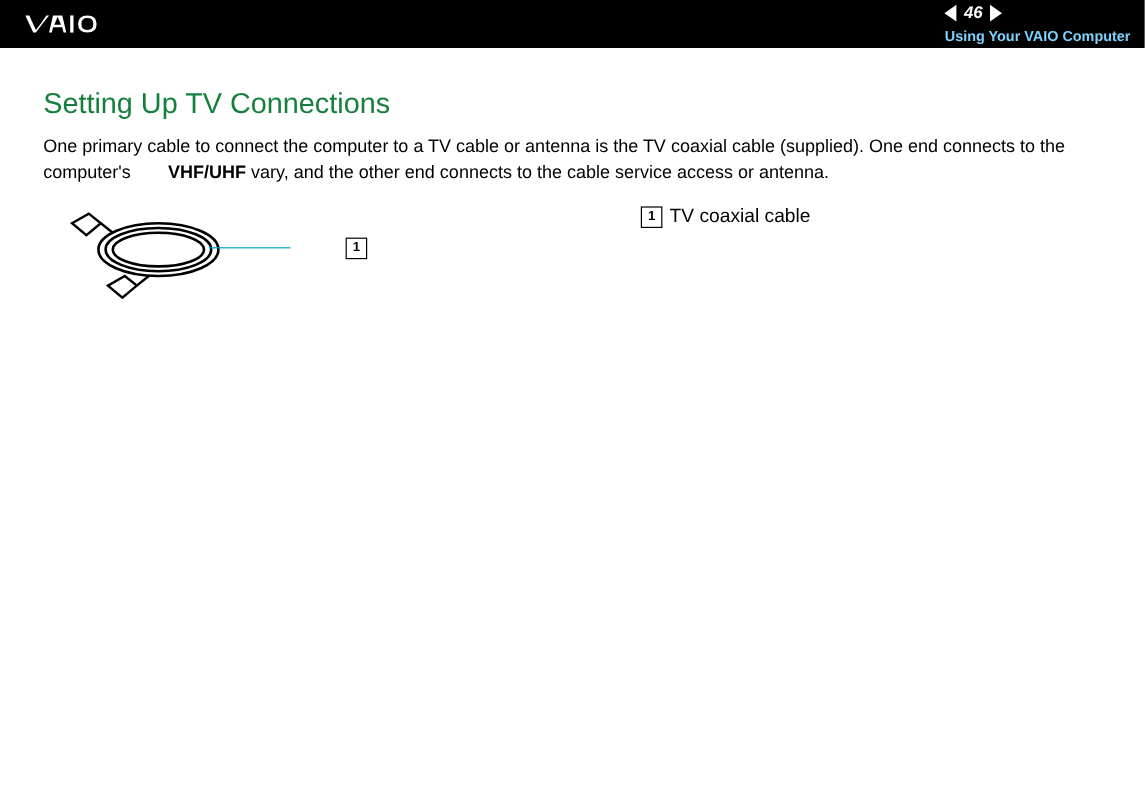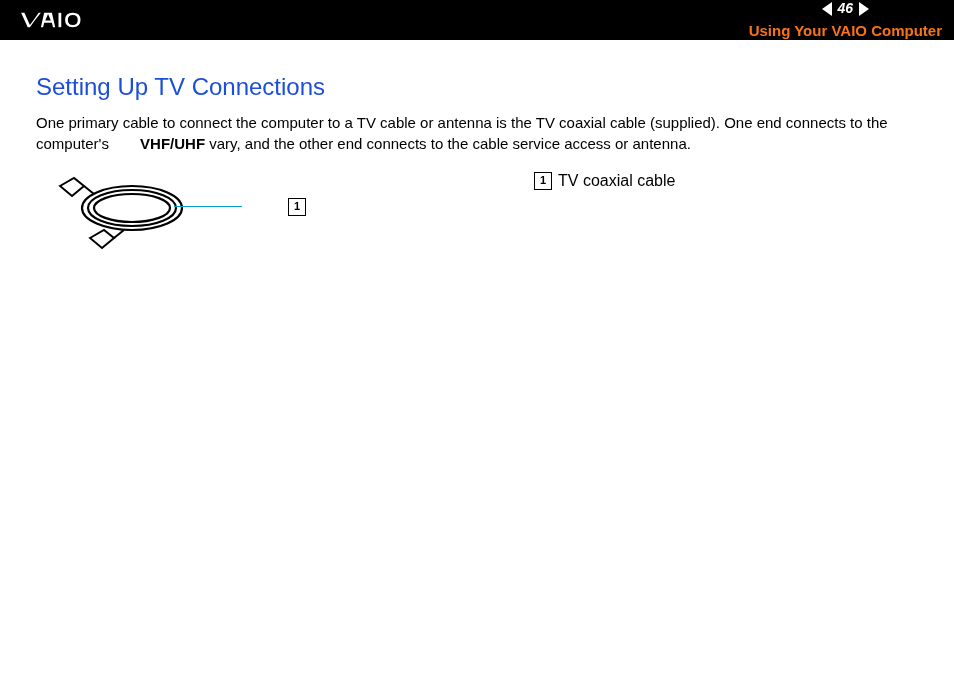--- a/index.html
+++ b/index.html
@@ -9,25 +9,25 @@
     align-items:center;justify-content:space-between;padding:0 12px 0 20px;}
   .logo{display:flex;align-items:center;height:100%;}
   .logo svg{height:18px;fill:#fff;}
   .nav-right{display:flex;align-items:center;gap:4px;}
   .tri{width:0;height:0;border-top:7px solid transparent;
     border-bottom:7px solid transparent;}
   .tri-left{border-right:10px solid #fff;}
   .tri-right{border-left:10px solid #fff;}
   .page-num{color:#fff;font-style:italic;font-weight:bold;font-size:14px;
     margin:0 2px;}
-  .header-col{display:flex;flex-direction:column;align-items:center;
+  .header-col{display:flex;flex-direction:column;align-items:flex-start;
     gap:2px;}
-  .section-label{color:#f97316;font-weight:bold;font-size:15px;}
+  .section-label{color:#7dd3fc;font-weight:bold;font-size:12px;}
   .content{padding:30px 36px;}
-  h1{color:#1d4ed8;font-weight:400;font-size:24px;margin:0 0 8px 0;}
+  h1{color:#15803d;font-weight:400;font-size:24px;margin:0 0 8px 0;}
   p{margin:6px 0;font-size:15px;}
   b{font-weight:bold;margin-left:27px;}
   .diagram-row{display:flex;align-items:flex-start;margin-top:18px;}
   .cable-block{position:relative;width:220px;margin-left:18px;}
   .callout-box{position:absolute;right:-32px;top:26px;width:16px;height:16px;
     border:1px solid #000;display:flex;align-items:center;
     justify-content:center;font-size:11px;font-weight:bold;background:#fff;}
   .callout-line{position:absolute;top:34px;left:120px;width:68px;height:0;
     border-top:1.5px solid #00a0c8;}
   .legend{display:flex;align-items:center;gap:6px;margin-left:260px;

